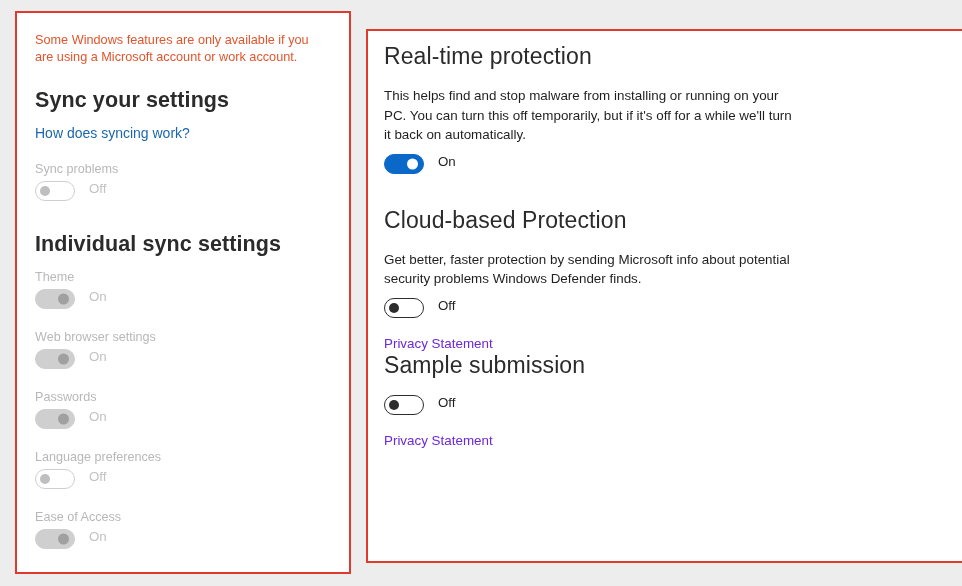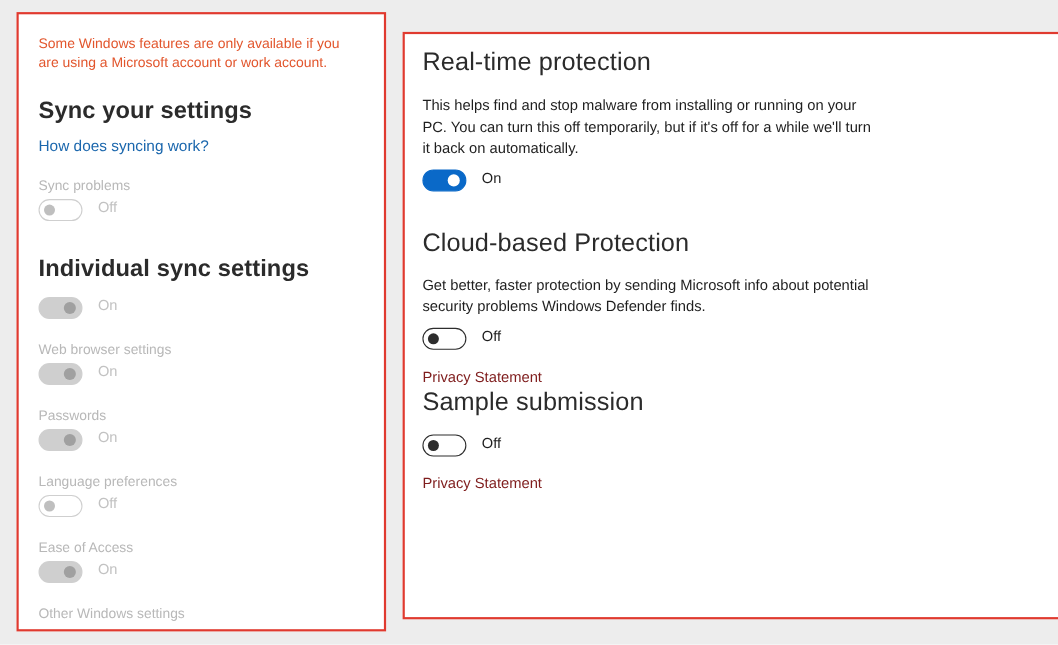--- a/index.html
+++ b/index.html
@@ -69,21 +69,21 @@
   }
   a.link {
     display: inline-block;
     color: #1b67ad;
     font-size: 14px;
     text-decoration: none;
     cursor: pointer;
   }
   a.link-r {
     display: inline-block;
-    color: #7f1d1d;
+    color: #6d28d9;
     font-size: 13.4px;
     text-decoration: none;
     cursor: pointer;
   }
   p.desc {
     font-size: 13.4px;
     line-height: 19.5px;
     color: #1f1f1f;
     margin: 0 0 9px 0;
     max-width: 408px;
@@ -194,20 +194,21 @@
           <div class="switch off-disabled">
             <span class="knob"></span>
           </div>
           <span class="switch-state disabled">Off</span>
         </div>
       </div>
 
       <h2 class="heading" style="margin-bottom:13px;">Individual sync settings</h2>
 
       <div class="sync-row">
+        <div class="row-label">Theme</div>
         <div class="toggle-line">
           <div class="switch on-disabled">
             <span class="knob"></span>
           </div>
           <span class="switch-state disabled">On</span>
         </div>
       </div>
 
       <div class="sync-row">
         <div class="row-label">Web browser settings</div>

